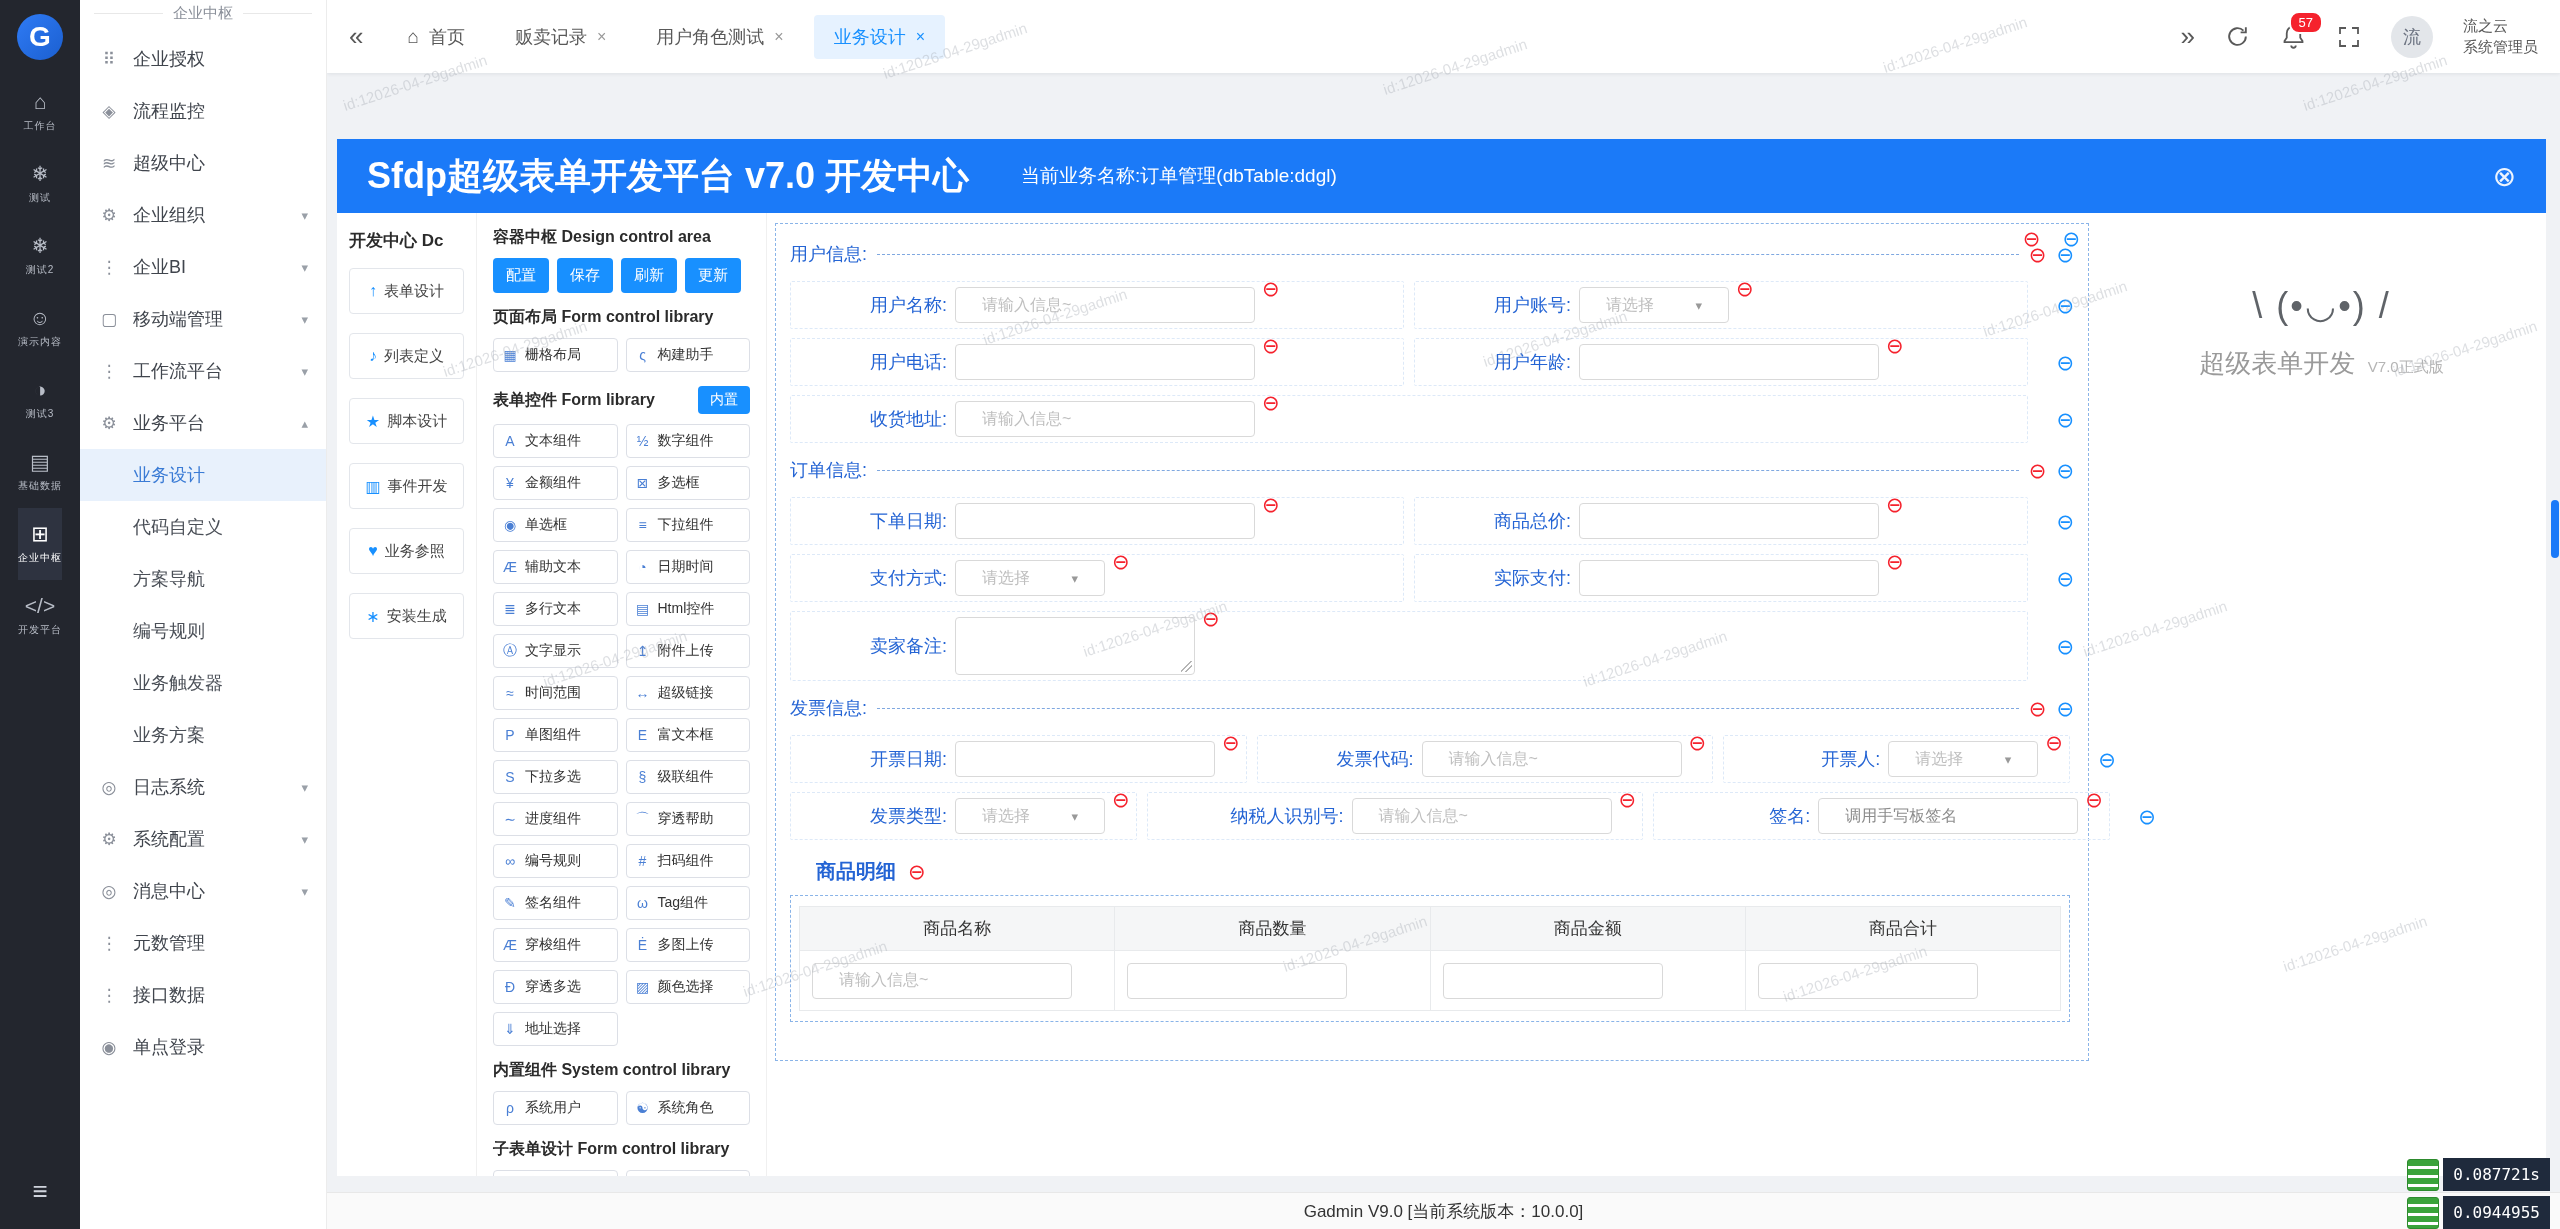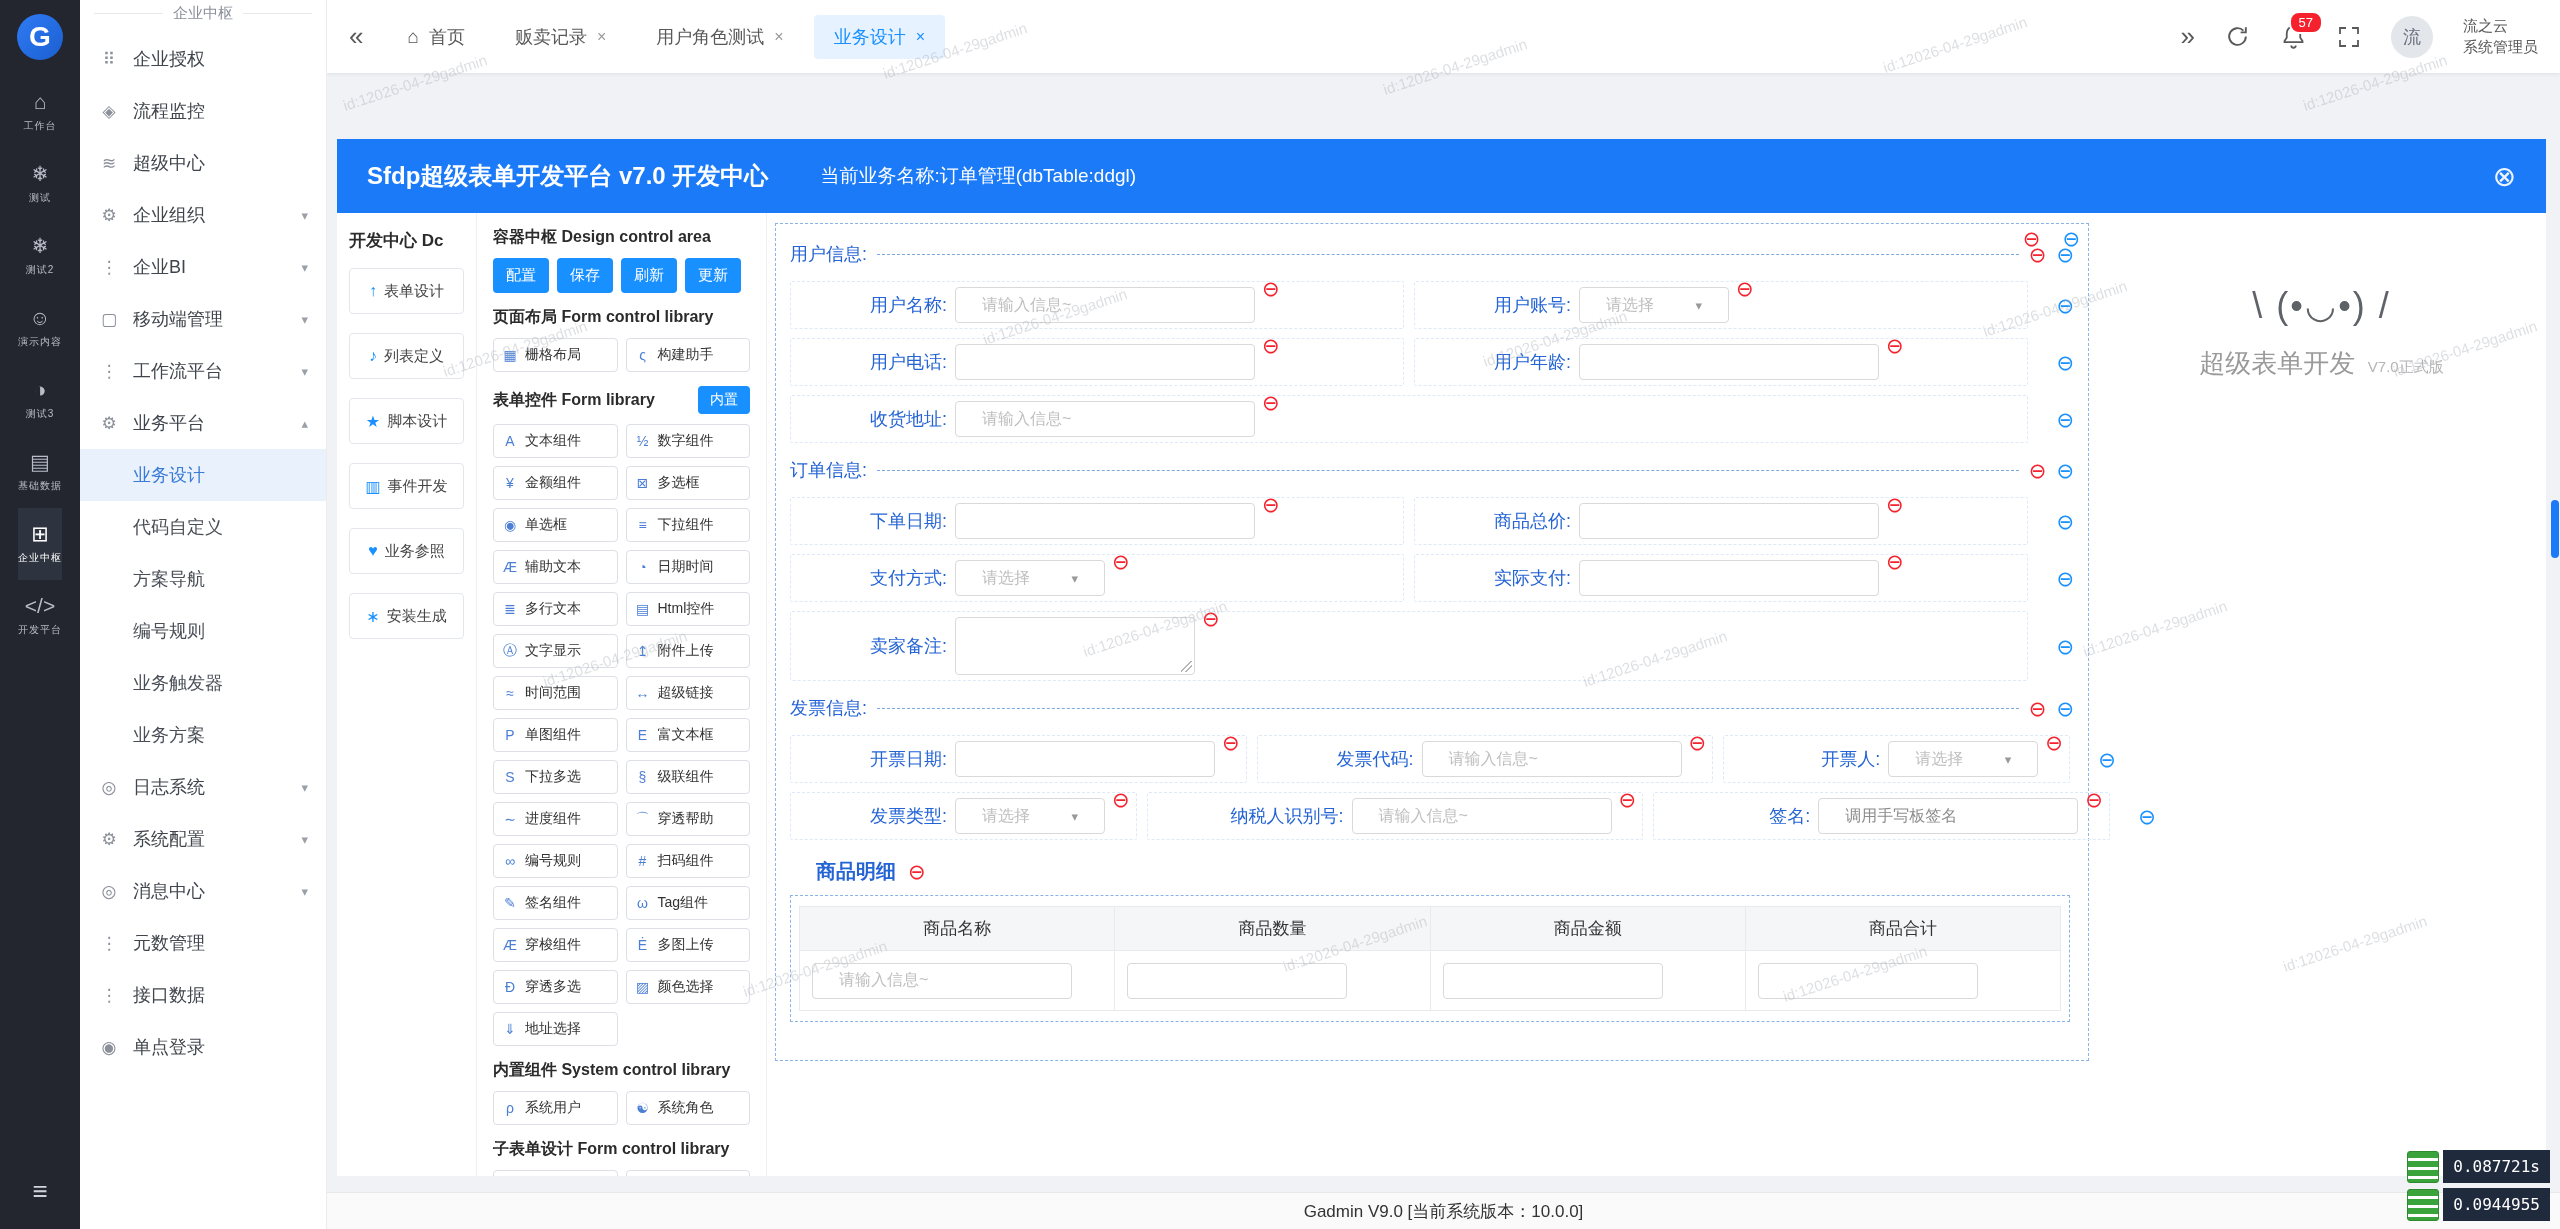--- a/index.html
+++ b/index.html
@@ -45,21 +45,21 @@
   .badge{position:absolute;top:-12px;right:-16px;background:#f5222d;color:#fff;font-size:13px;
     border-radius:10px;padding:2px 8px;border:2px solid #fff}
   .avatar{width:42px;height:42px;border-radius:50%;background:#e3e6ea;color:#6b7280;font-size:18px;
     display:flex;align-items:center;justify-content:center;cursor:pointer}
   .uinfo{font-size:15px;color:#595959;line-height:1.35}
 
   
   .content{flex:1;padding:66px 14px 16px 10px;min-height:0}
   .panel{background:#fff;height:100%;display:flex;flex-direction:column;overflow:hidden}
   .banner{height:74px;background:#1b7af8;color:#fff;display:flex;align-items:center;padding:0 30px;gap:52px;flex-shrink:0}
-  .banner-title{font-size:24px;font-weight:bold}
+  .banner-title{font-size:36px;font-weight:bold}
   .banner-sub{font-size:19px}
   .banner-close{margin-left:auto;font-size:28px;cursor:pointer;opacity:.92}
   .panel-body{flex:1;display:flex;min-height:0}
 
   
   .dev-panel{width:140px;border-right:1px solid #f0f0f0;padding:16px 12px;flex-shrink:0}
   .p-header{font-size:17px;font-weight:bold;color:#2b2b2b;margin-bottom:16px;white-space:nowrap}
   .dev-item{border:1px solid #e3e6eb;border-radius:4px;height:46px;display:flex;align-items:center;justify-content:center;
     gap:7px;margin-bottom:19px;font-size:15px;color:#444;cursor:pointer}
   .dev-item .ic{color:#1890ff;font-size:16px}
@@ -120,21 +120,21 @@
   .pv-title{font-size:26px;color:#9a9a9a}
   .pv-ver{font-size:15px;color:#b5b5b5;margin-left:8px}
 
   
   .statusbar{height:37px;background:#fafafa;border-top:1px solid #e8e8e8;display:flex;align-items:center;
     justify-content:center;font-size:17px;color:#333;flex-shrink:0}
 
   
   .wm{position:absolute;color:#a8adb5;opacity:.38;font-size:15px;transform:rotate(-18deg);
     pointer-events:none;white-space:nowrap;z-index:40}
-  .perf{position:absolute;right:10px;bottom:8px;display:flex;flex-direction:column;gap:5px;align-items:flex-end;z-index:60}
+  .perf{position:absolute;right:10px;bottom:0;display:flex;flex-direction:column;gap:5px;align-items:flex-end;z-index:60}
   .perf-row{display:flex;align-items:center}
   .perf-icon{width:32px;height:32px;border-radius:3px;background:#3ba33b;border:1px solid #2e8b2e;
     background-image:repeating-linear-gradient(to bottom,transparent 0 6px,#fff 6px 9px);margin-right:4px}
   .perf-val{background:#1f2a3c;color:#fff;font-size:16px;padding:7px 10px;
     font-family:"DejaVu Sans Mono","Liberation Mono",monospace}
   .page-scroll-thumb{position:absolute;right:1px;top:500px;width:8px;height:58px;background:#1b7af8;border-radius:4px;z-index:70;cursor:grab}
 </style>
 </head>
 <body>
 

